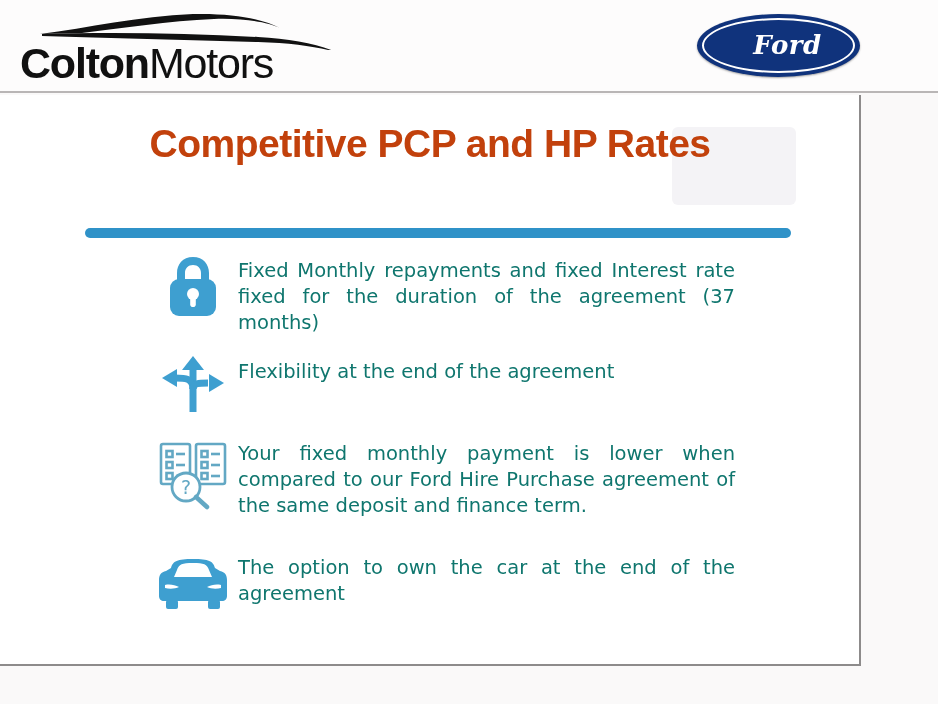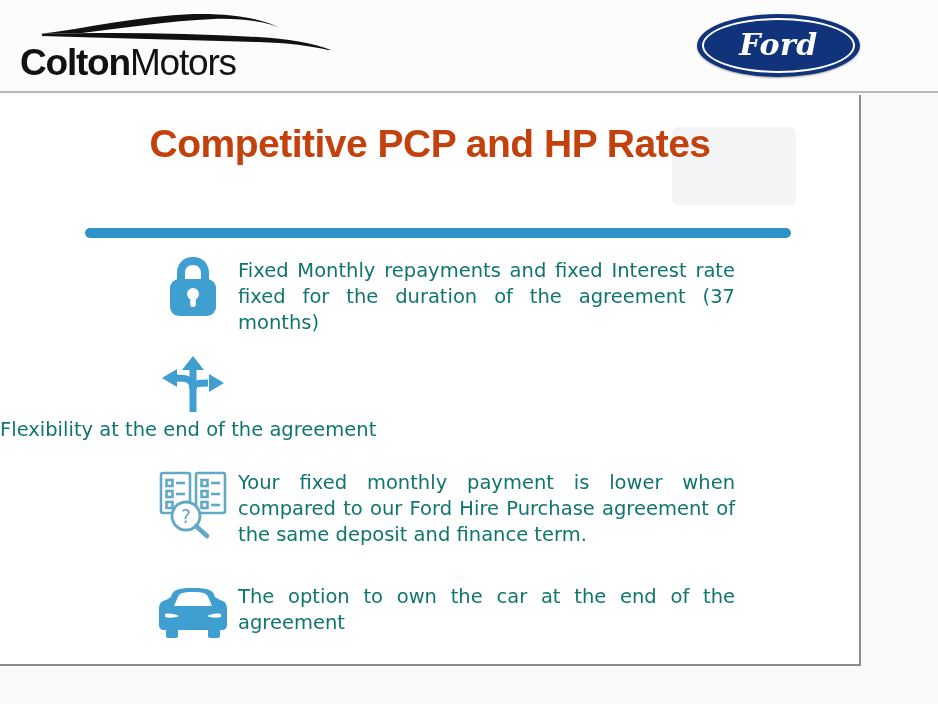--- a/index.html
+++ b/index.html
@@ -39,21 +39,21 @@
     left: 0;
     top: 0;
     width: 330px;
     height: 42px;
   }
   .brand-text {
     position: absolute;
     left: 2px;
     top: 30px;
     width: 330px;
-    font-size: 37px;
+    font-size: 43px;
     line-height: 50px;
     letter-spacing: -1.2px;
     color: #111111;
     white-space: nowrap;
   }
   .brand-text .b1 { font-weight: bold; }
   .brand-text .b2 { font-weight: normal; }
 
   .ford-logo {
     position: absolute;
@@ -75,28 +75,28 @@
     position: absolute;
     left: 5px; top: 4px;
     width: 153px;
     height: 55px;
     border-radius: 50%;
     border: 2px solid #ffffff;
     box-sizing: border-box;
   }
   .ford-wordmark {
     position: absolute;
-    left: 0;
+    left: 9px;
     top: 8px;
     width: 163px;
     text-align: center;
     font-family: "DejaVu Serif", serif;
     font-style: italic;
     font-weight: bold;
-    font-size: 30px;
+    font-size: 26px;
     line-height: 46px;
     color: #ffffff;
     letter-spacing: 0.5px;
   }
 
   
   .slide-card {
     position: absolute;
     left: 0;
     top: 95px;
@@ -169,21 +169,21 @@
     font-size: 19.5px;
     line-height: 26px;
     color: #0f766e;
     text-align: justify;
     padding-top: 3px;
     font-family: "DejaVu Sans", sans-serif;
   }
   .feature-text.nojustify { text-align: left; }
 
   .row-lock      { margin-top: 0px;  }
-  .row-flex      { margin-top: 20px; flex-direction: column; }
+  .row-flex      { margin-top: 20px; }
   .row-compare   { margin-top: 24px; }
   .row-car       { margin-top: 33px; }
 
   .row-lock .feature-icon    { padding-top: 0px; }
   .row-flex .feature-icon    { padding-top: 0px; }
   .row-compare .feature-icon { padding-top: 0px; }
   .row-car .feature-icon     { padding-top: 6px; }
 </style>
 </head>
 <body>

